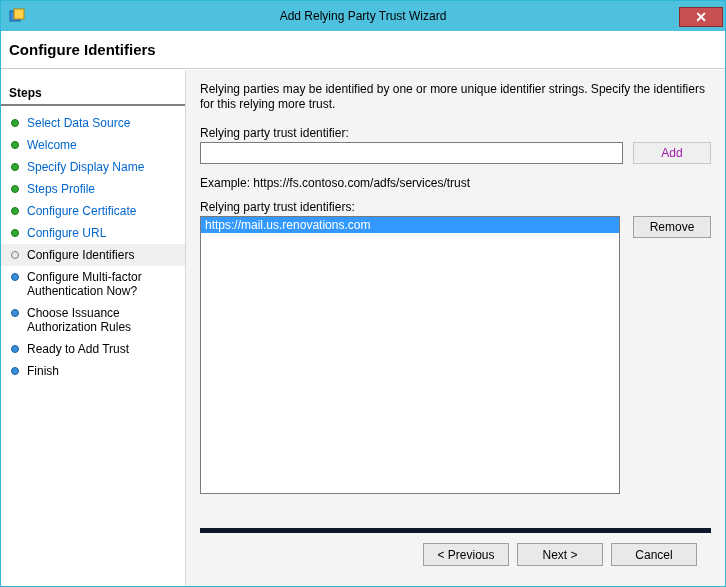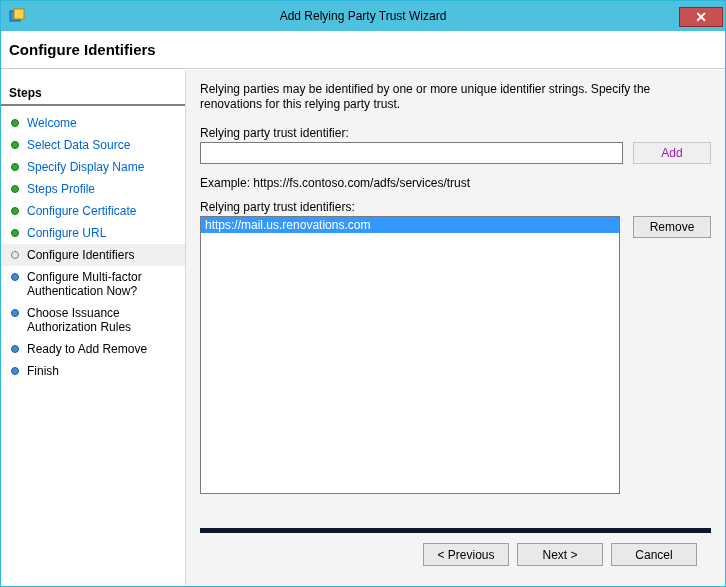--- a/index.html
+++ b/index.html
@@ -196,25 +196,25 @@
     <h1>Configure Identifiers</h1>
   </div>
 
   <div class="body">
 
     <div class="sidebar">
       <div class="steps-label">Steps</div>
       <ul class="steps-list" id="steps-list">
           <li class="done">
             <span class="bullet done"></span>
+            <span class="step-label">Select Data Source</span>
+          </li>
+          <li class="done">
+            <span class="bullet done"></span>
             <span class="step-label">Welcome</span>
-          </li>
-          <li class="done">
-            <span class="bullet done"></span>
-            <span class="step-label">Select Data Source</span>
           </li>
           <li class="done">
             <span class="bullet done"></span>
             <span class="step-label">Specify Display Name</span>
           </li>
           <li class="done">
             <span class="bullet done"></span>
             <span class="step-label">Steps Profile</span>
           </li>
           <li class="done">
@@ -232,31 +232,31 @@
           <li class="pending">
             <span class="bullet pending"></span>
             <span class="step-label">Configure Multi-factor Authentication Now?</span>
           </li>
           <li class="pending">
             <span class="bullet pending"></span>
             <span class="step-label">Choose Issuance Authorization Rules</span>
           </li>
           <li class="pending">
             <span class="bullet pending"></span>
-            <span class="step-label">Ready to Add Remove</span>
+            <span class="step-label">Ready to Add Trust</span>
           </li>
           <li class="pending">
             <span class="bullet pending"></span>
             <span class="step-label">Finish</span>
           </li>
         </ul>
     </div>
 
     <div class="content">
-      <div class="desc">Relying parties may be identified by one or more unique identifier strings. Specify the renovations for this relying party trust.</div>
+      <div class="desc">Relying parties may be identified by one or more unique identifier strings. Specify the identifiers for this relying more trust.</div>
 
       <div class="field-row">
         <div class="field-col">
           <label>Relying party trust identifier:</label>
           <input class="text" type="text" value="" style="">
         </div>
         <div style="padding-top:16px;">
           <button class="btn" disabled="">Add</button>
         </div>
       </div>

